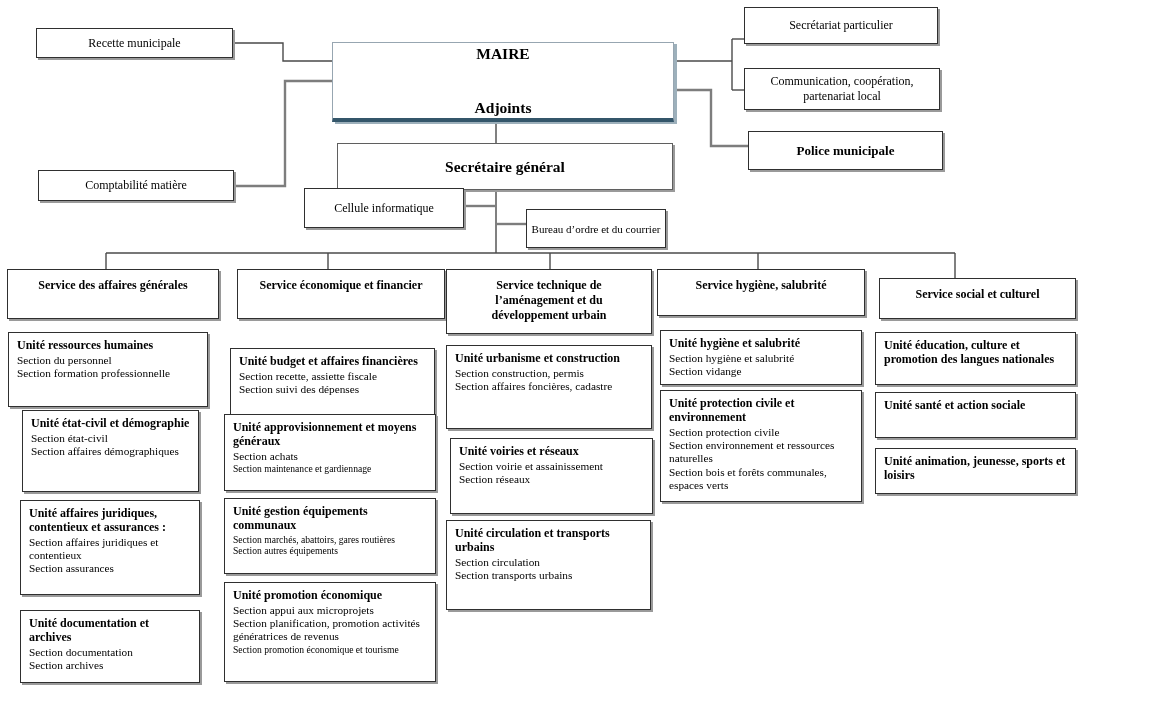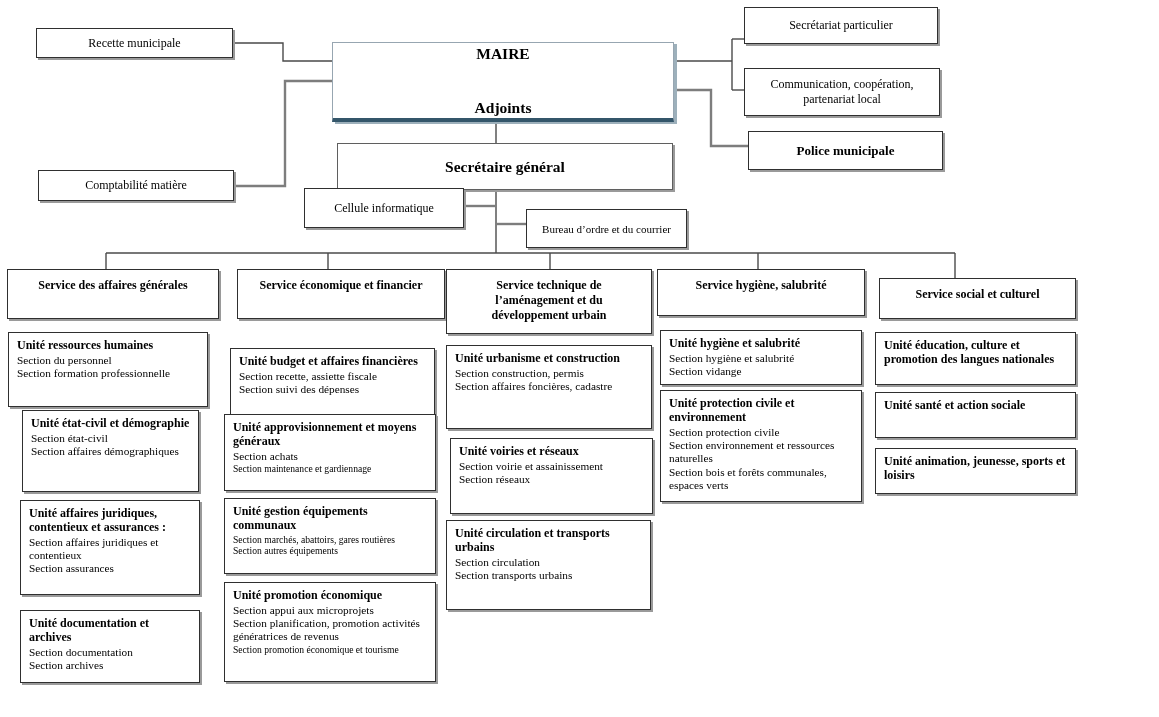--- a/index.html
+++ b/index.html
@@ -77,41 +77,41 @@
 
   <div class="node center maire" style="left:332px;top:42px;width:342px;height:80px">
     <div>MAIRE</div>
     <div>Adjoints</div>
   </div>
 
   <div class="node center top-label" style="left:744px;top:7px;width:194px;height:37px">
     <span>Secrétariat particulier</span>
   </div>
 
-  <div class="node center top-label" style="left:744px;top:68px;width:196px;height:48px;padding:0 10px">
+  <div class="node center top-label" style="left:744px;top:68px;width:196px;height:42px;padding:0 10px">
     <span>Communication, coopération, partenariat local</span>
   </div>
 
   <div class="node center police" style="left:748px;top:131px;width:195px;height:39px">
     <span>Police municipale</span>
   </div>
 
   <div class="node center top-label" style="left:38px;top:170px;width:196px;height:31px">
     <span>Comptabilité matière</span>
   </div>
 
   <div class="node center sg" style="left:337px;top:143px;width:336px;height:47px">
     <span>Secrétaire général</span>
   </div>
 
   <div class="node center top-label" style="left:304px;top:188px;width:160px;height:40px">
     <span>Cellule informatique</span>
   </div>
 
-  <div class="node center bureau" style="left:526px;top:209px;width:161px;height:39px">
+  <div class="node center bureau" style="left:526px;top:209px;width:140px;height:39px">
     <span>Bureau d’ordre et du courrier</span>
   </div>
 
   <div class="node service" style="left:7px;top:269px;width:212px;height:50px">
     <span>Service des affaires générales</span>
   </div>
   <div class="node service" style="left:237px;top:269px;width:208px;height:50px">
     <span>Service économique et financier</span>
   </div>
   <div class="node service narrow" style="left:446px;top:269px;width:206px;height:65px">

